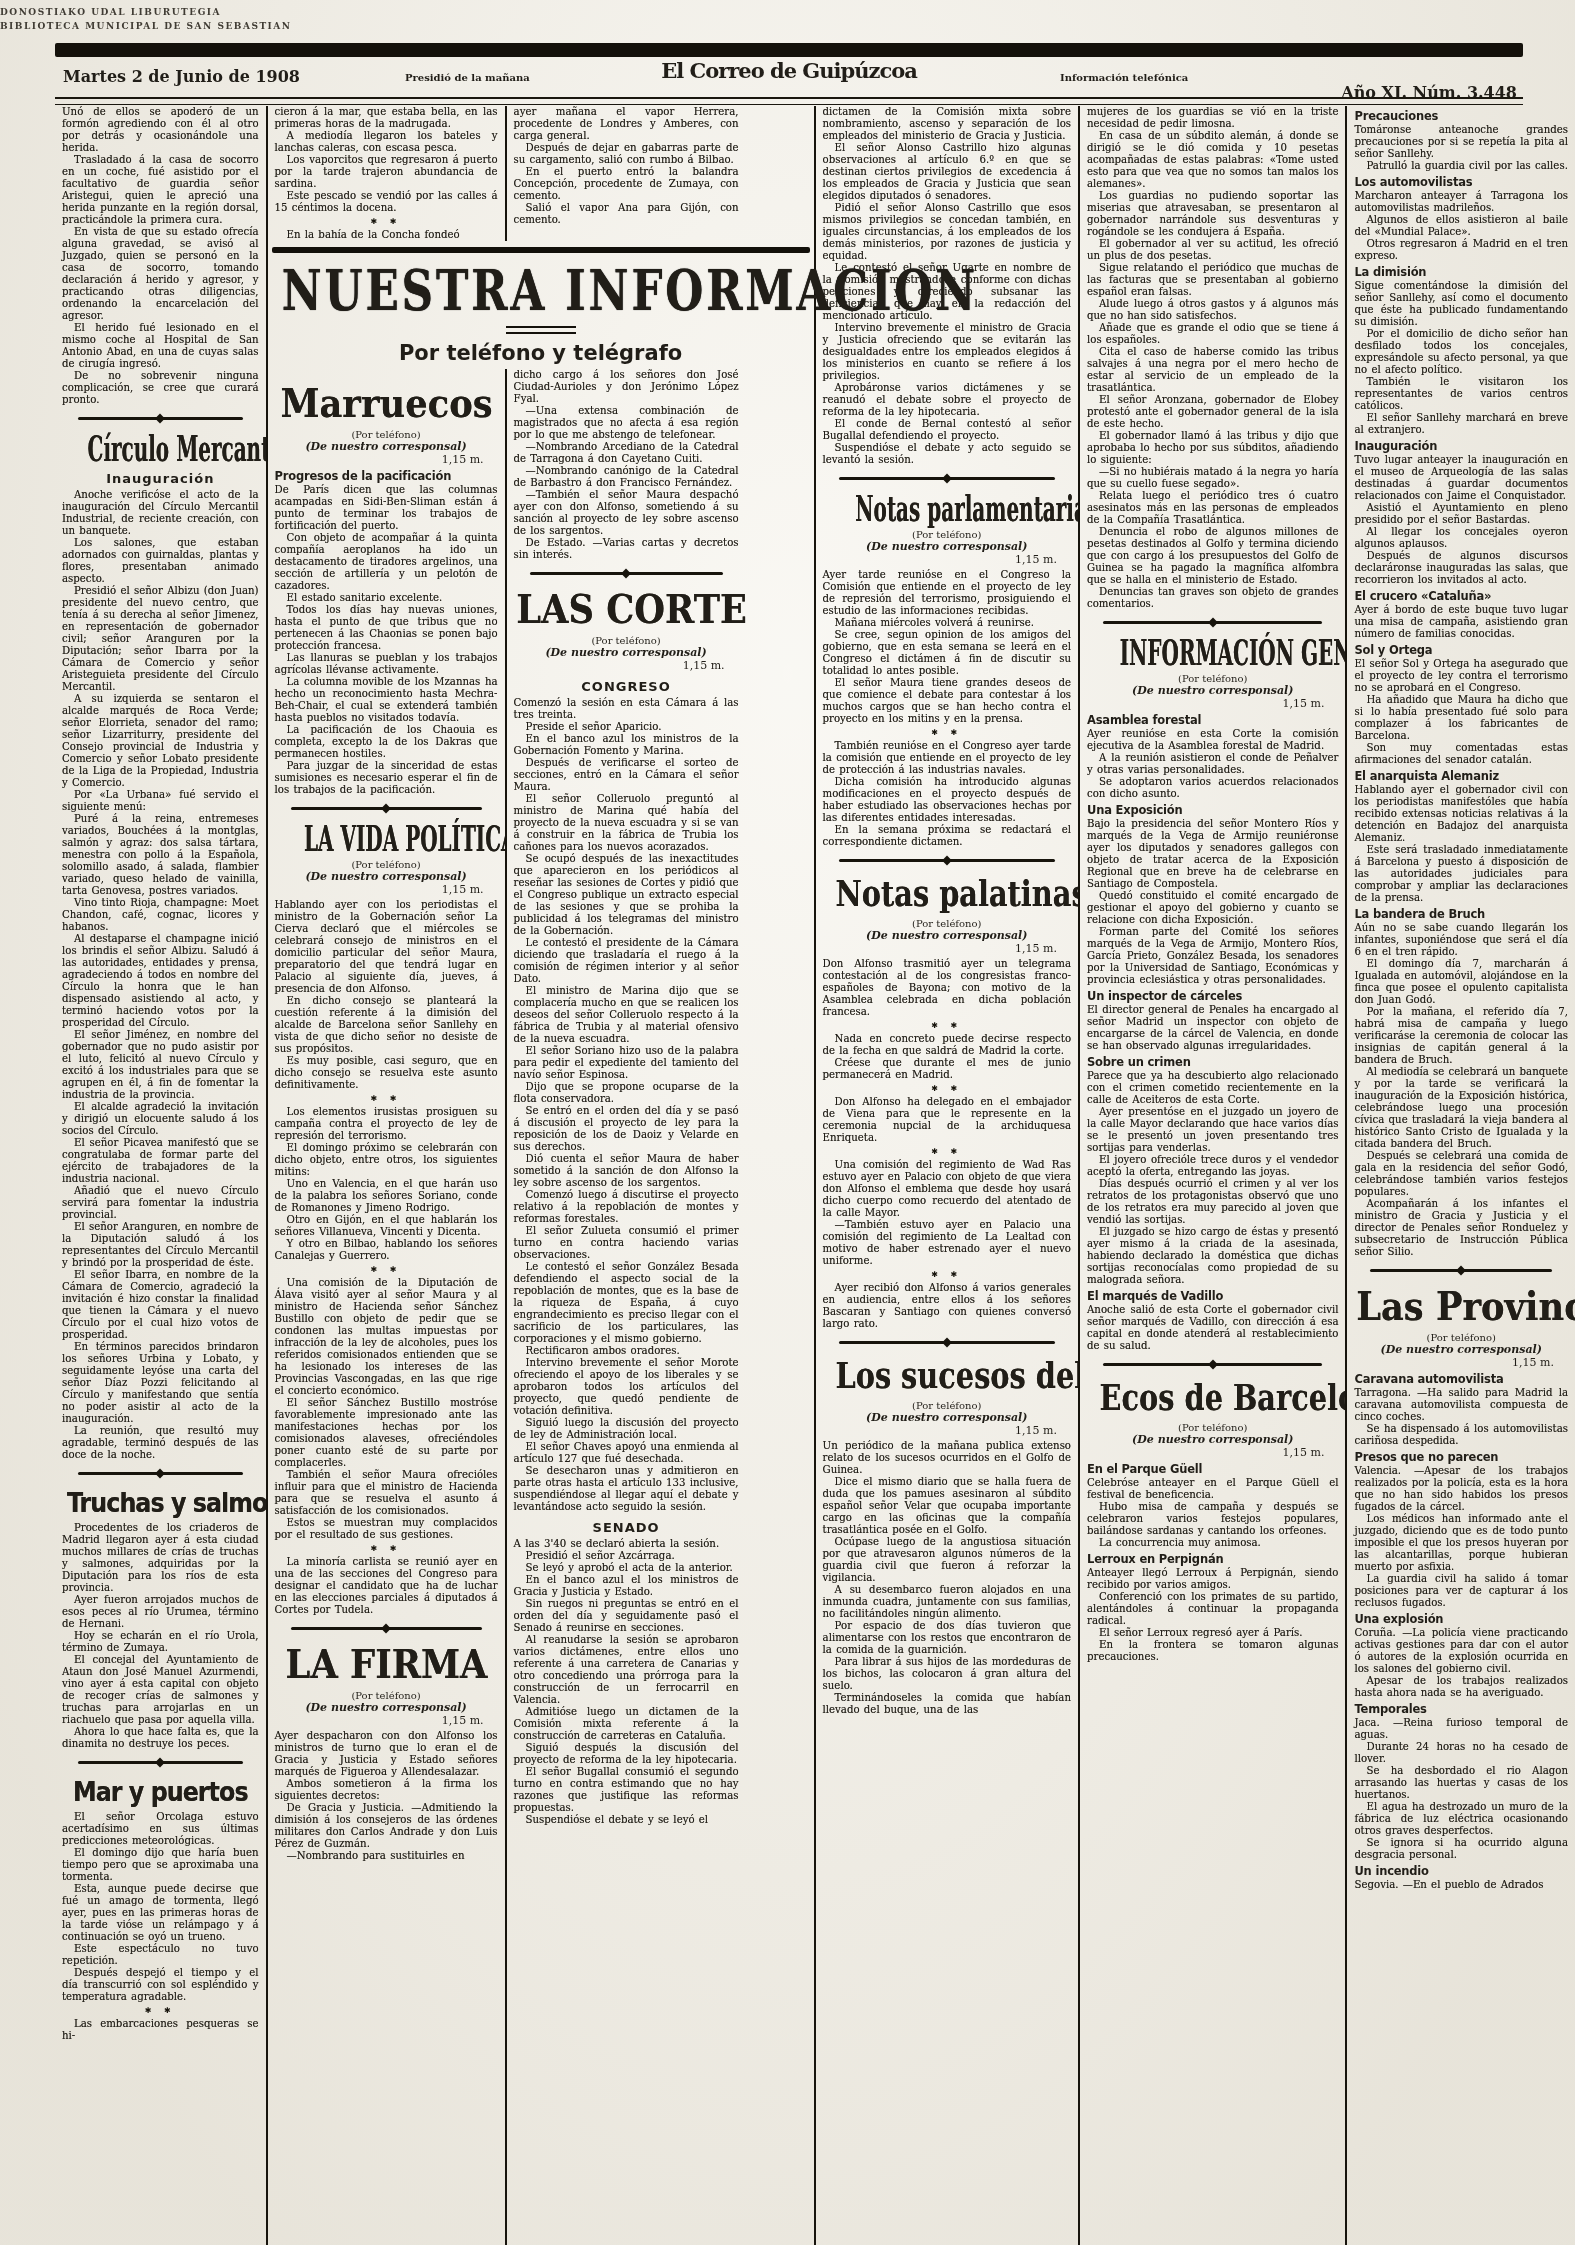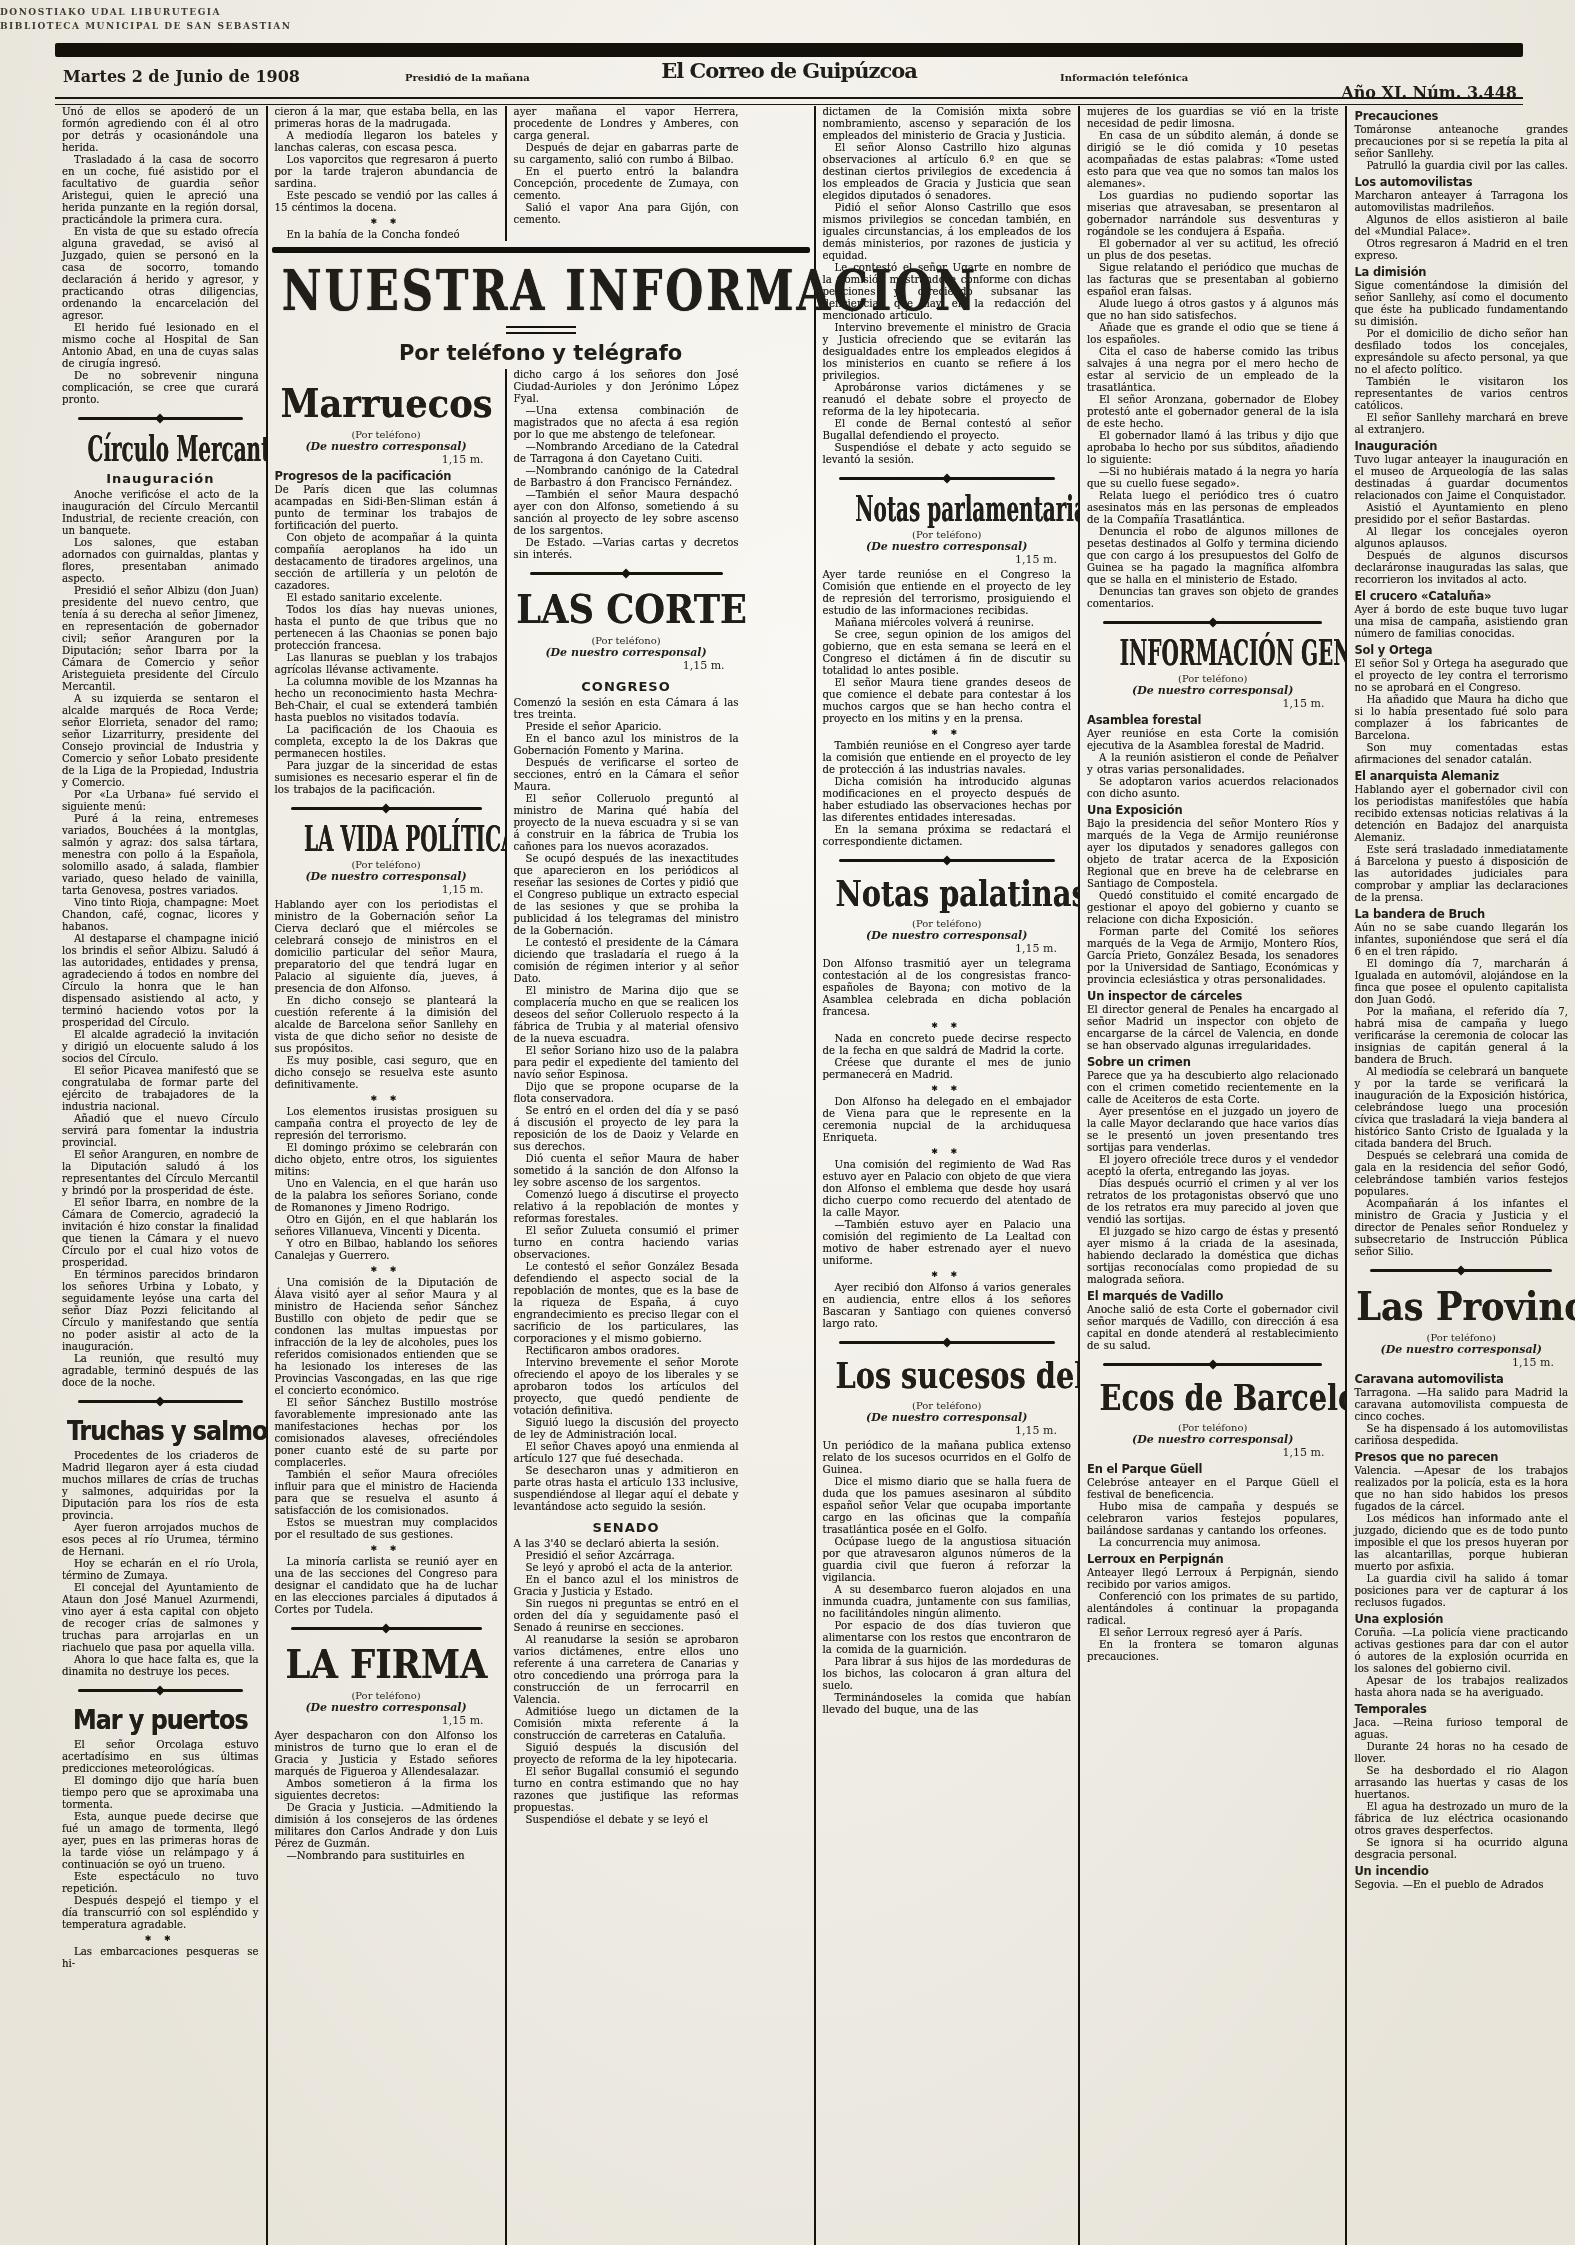--- a/index.html
+++ b/index.html
@@ -86,20 +86,21 @@
         <div class="hl v-cond">Círculo Mercantil Industrial</div>
         <div class="h2">Inauguración</div>
         <p class="p">Anoche verificóse el acto de la inauguración del Círculo Mercantil Industrial, de reciente creación, con un banquete.</p>
         <p class="p">Los salones, que estaban adornados con guirnaldas, plantas y flores, presentaban animado aspecto.</p>
         <p class="p">Presidió el señor Albizu (don Juan) presidente del nuevo centro, que tenía á su derecha al señor Jimenez, en representación de gobernador civil; señor Aranguren por la Diputación; señor Ibarra por la Cámara de Comercio y señor Aristeguieta presidente del Círculo Mercantil.</p>
         <p class="p">A su izquierda se sentaron el alcalde marqués de Roca Verde; señor Elorrieta, senador del ramo; señor Lizarriturry, presidente del Consejo provincial de Industria y Comercio y señor Lobato presidente de la Liga de la Propiedad, Industria y Comercio.</p>
         <p class="p">Por «La Urbana» fué servido el siguiente menú:</p>
         <p class="p">Puré á la reina, entremeses variados, Bouchées á la montglas, salmón y agraz: dos salsa tártara, menestra con pollo á la Española, solomillo asado, á salada, flambier variado, queso helado de vainilla, tarta Genovesa, postres variados.</p>
         <p class="p">Vino tinto Rioja, champagne: Moet Chandon, café, cognac, licores y habanos.</p>
         <p class="p">Al destaparse el champagne inició los brindis el señor Albizu. Saludó á las autoridades, entidades y prensa, agradeciendo á todos en nombre del Círculo la honra que le han dispensado asistiendo al acto, y terminó haciendo votos por la prosperidad del Círculo.</p>
+        <p class="p">El señor Jiménez, en nombre del gobernador que no pudo asistir por el luto, felicitó al nuevo Círculo y excitó á los industriales para que se agrupen en él, á fin de fomentar la industria de la provincia.</p>
         <p class="p">El alcalde agradeció la invitación y dirigió un elocuente saludo á los socios del Círculo.</p>
         <p class="p">El señor Picavea manifestó que se congratulaba de formar parte del ejército de trabajadores de la industria nacional.</p>
         <p class="p">Añadió que el nuevo Círculo servirá para fomentar la industria provincial.</p>
         <p class="p">El señor Aranguren, en nombre de la Diputación saludó á los representantes del Círculo Mercantil y brindó por la prosperidad de éste.</p>
         <p class="p">El señor Ibarra, en nombre de la Cámara de Comercio, agradeció la invitación é hizo constar la finalidad que tienen la Cámara y el nuevo Círculo por el cual hizo votos de prosperidad.</p>
         <p class="p">En términos parecidos brindaron los señores Urbina y Lobato, y seguidamente leyóse una carta del señor Díaz Pozzi felicitando al Círculo y manifestando que sentía no poder asistir al acto de la inauguración.</p>
         <p class="p">La reunión, que resultó muy agradable, terminó después de las doce de la noche.</p>
         <div class="dv"></div>
         <div class="hl v-sans">Truchas y salmones</div>
         <p class="p">Procedentes de los criaderos de Madrid llegaron ayer á esta ciudad muchos millares de crías de truchas y salmones, adquiridas por la Diputación para los ríos de esta provincia.</p>

